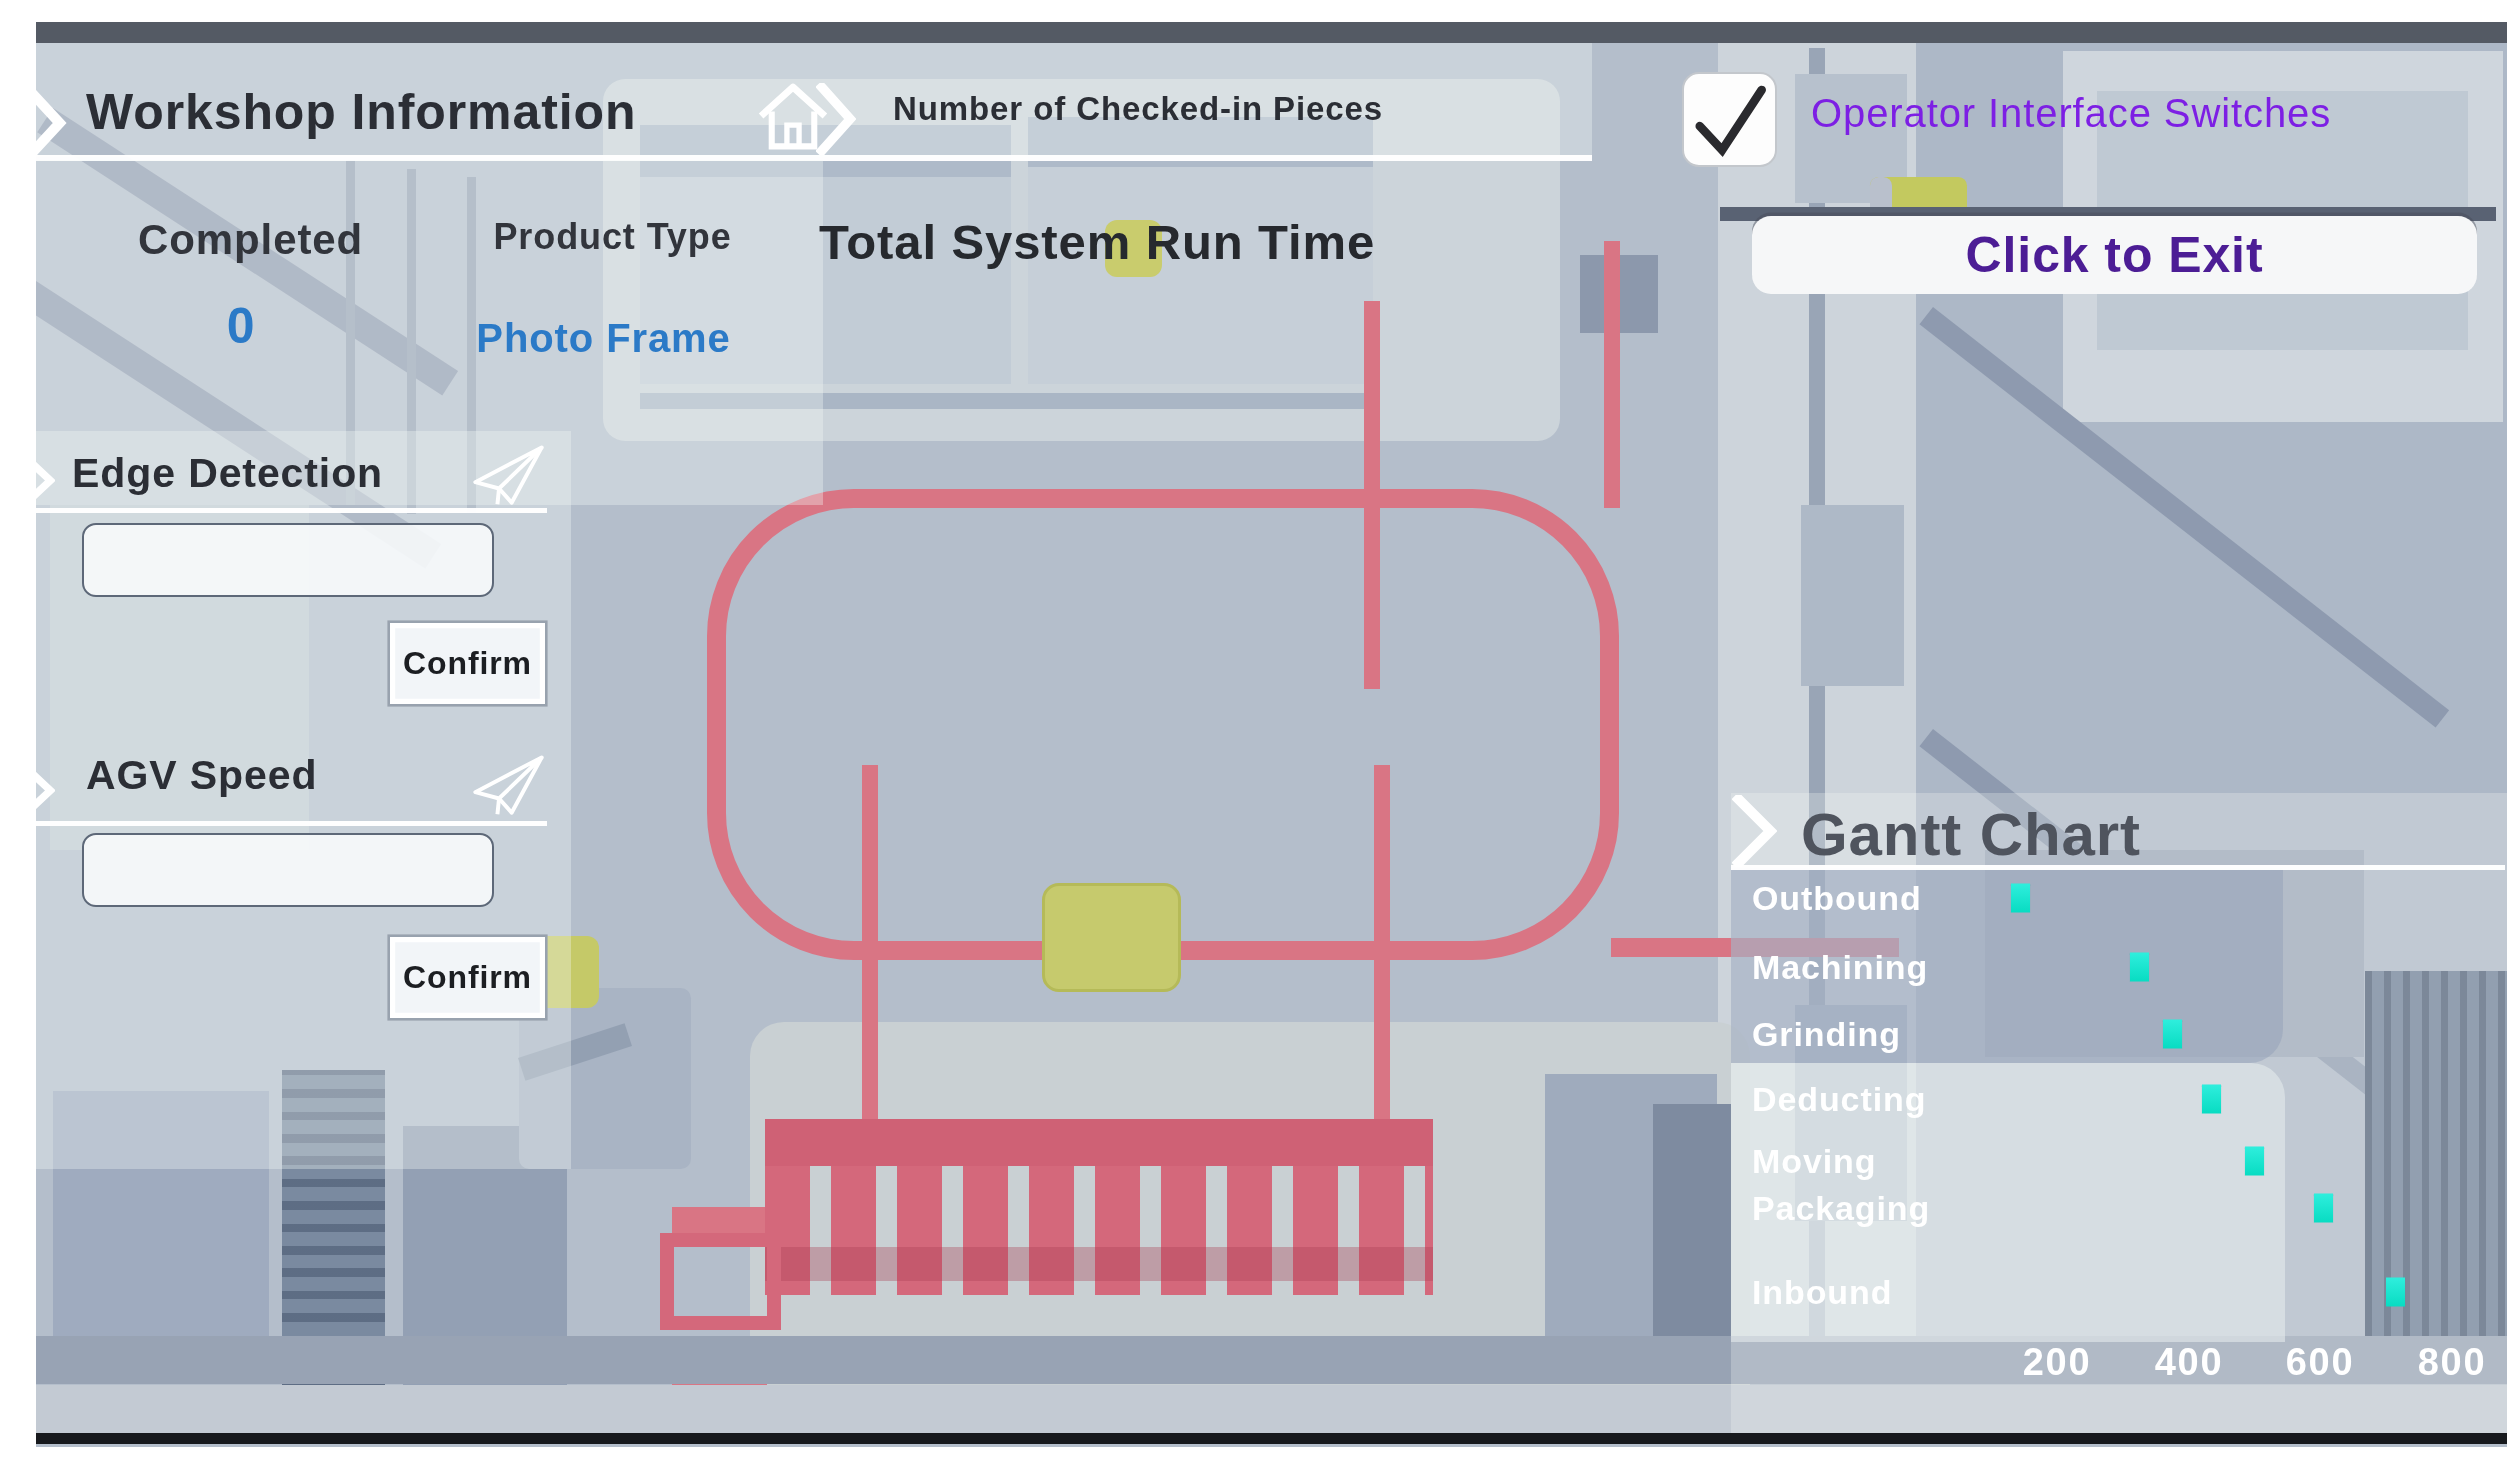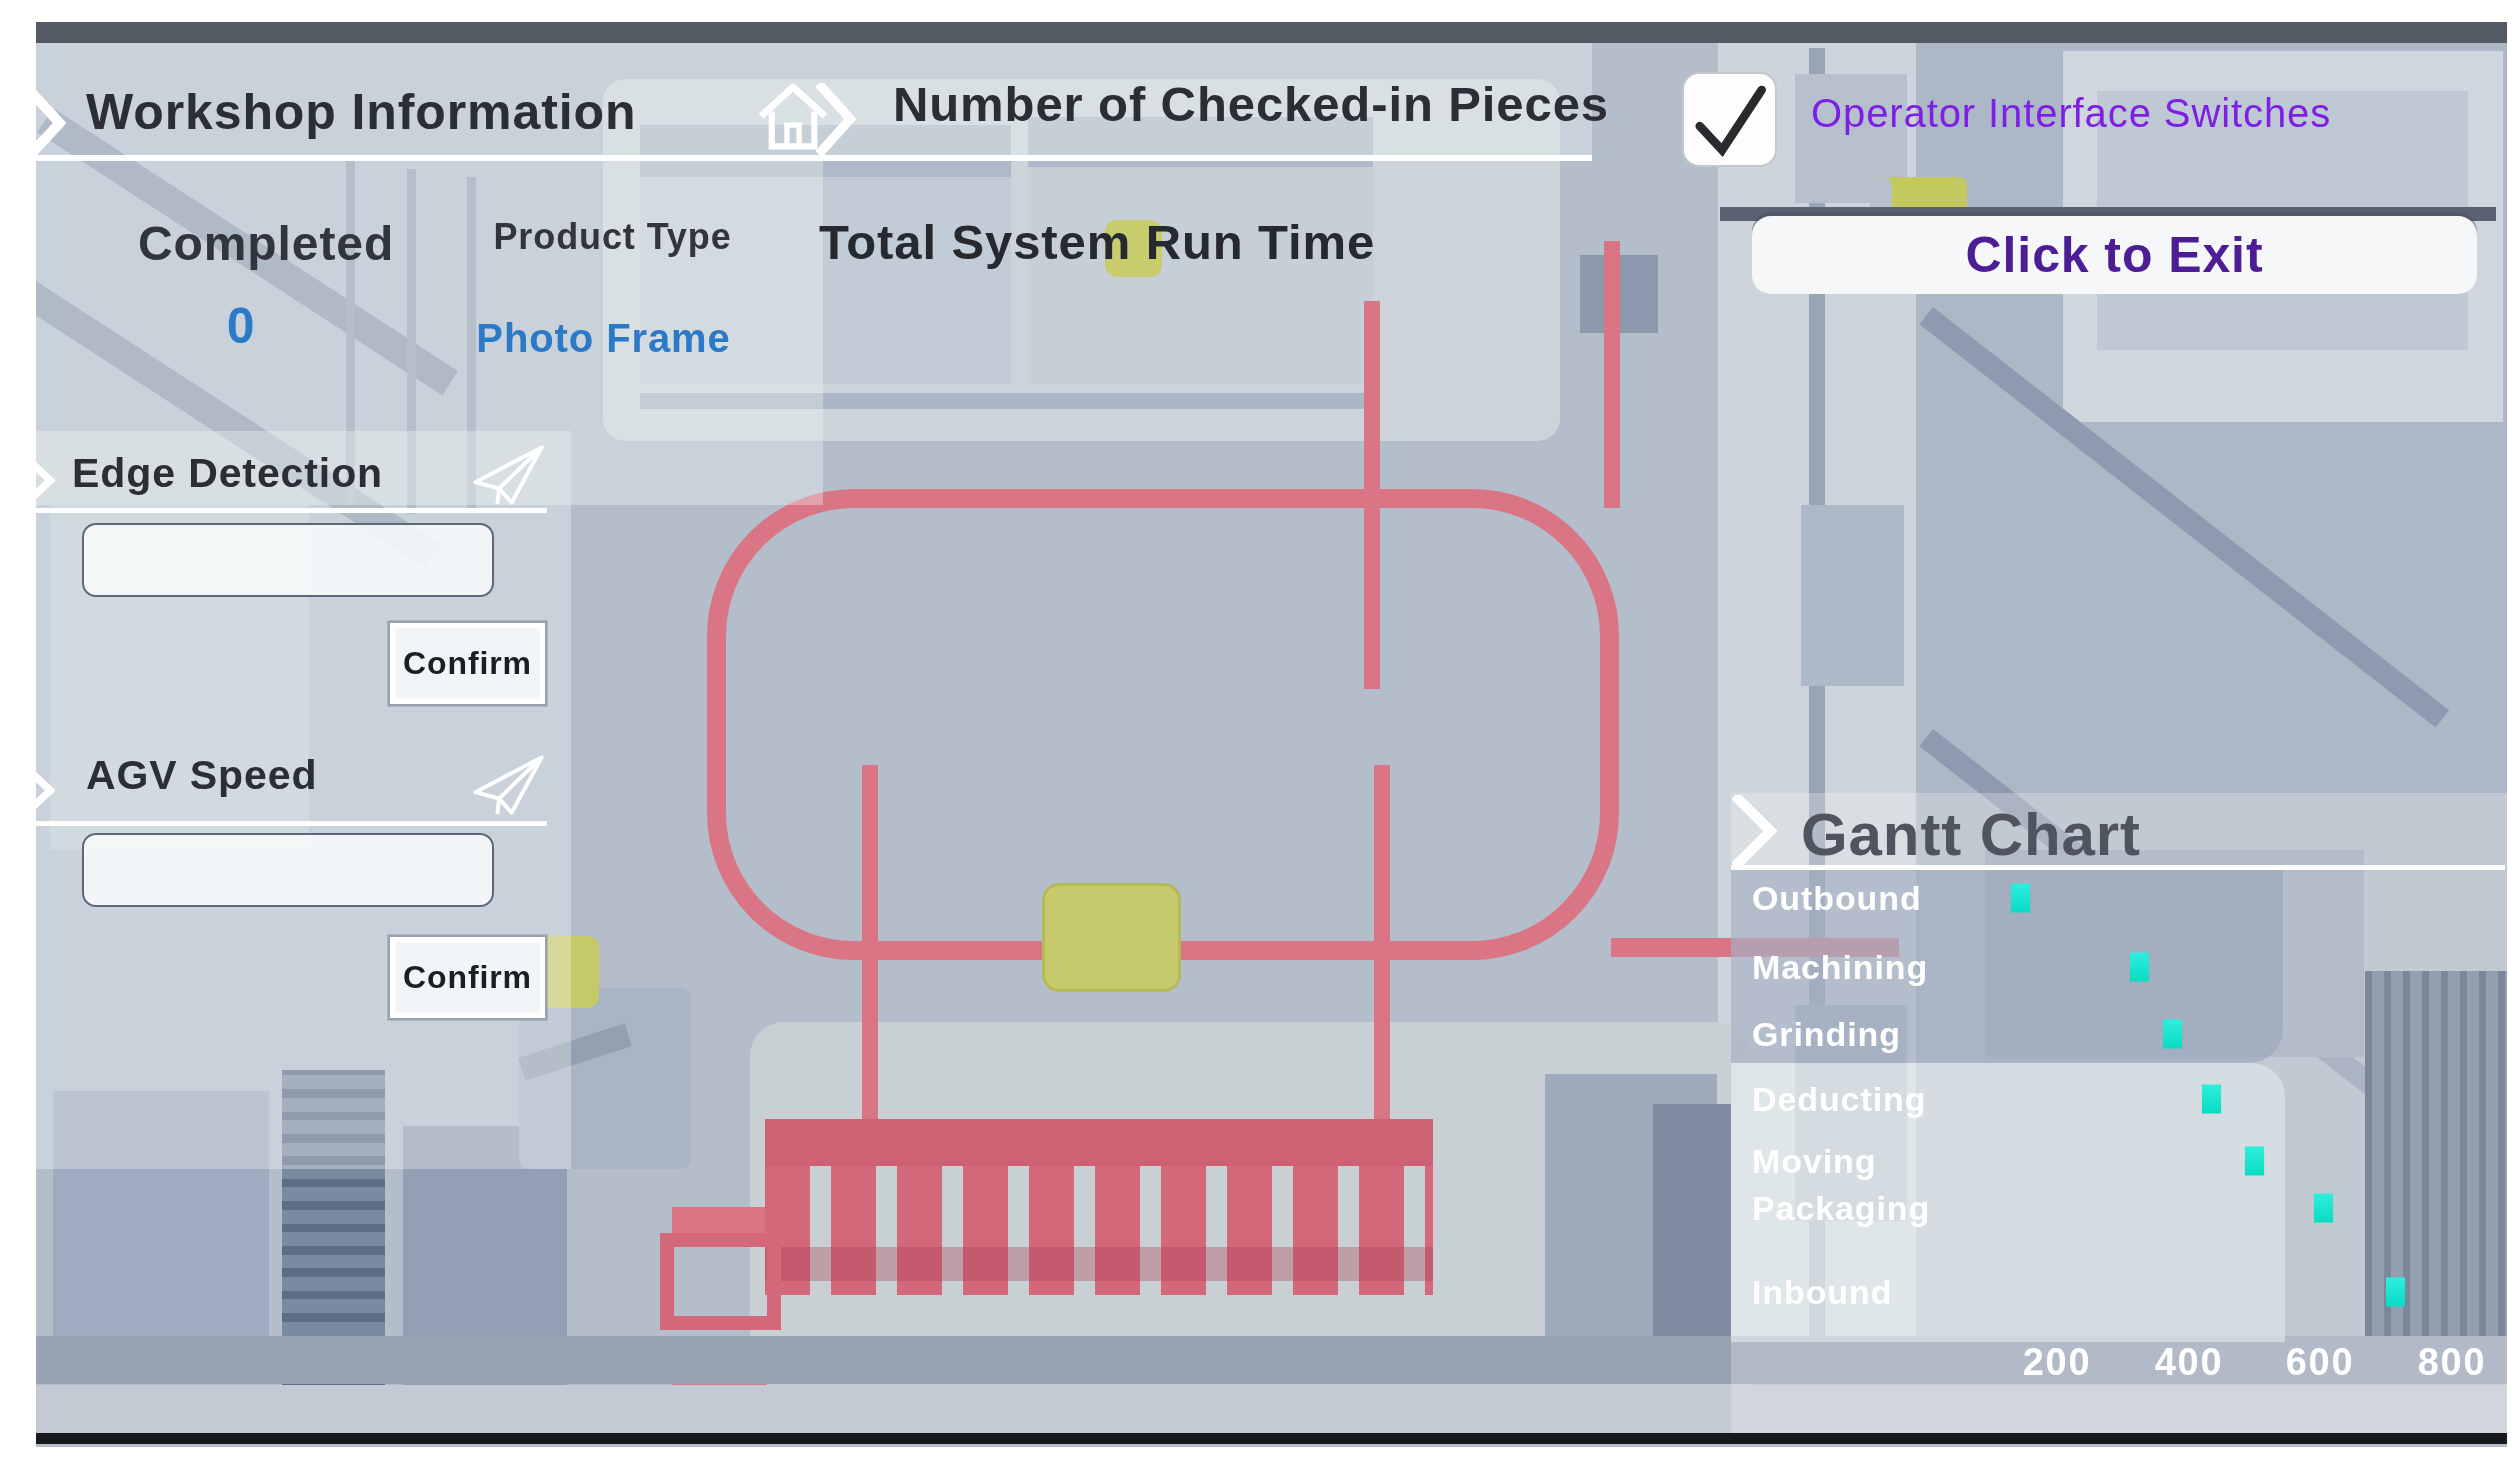--- a/index.html
+++ b/index.html
@@ -135,23 +135,23 @@
         <path d="M8,50 L50,12 L92,50" stroke="#fff" stroke-width="9" fill="none" stroke-linejoin="round"></path>
         <path d="M22,44 L22,90 L78,90 L78,44" stroke="#fff" stroke-width="8" fill="none"></path>
         <path d="M42,90 L42,62 L58,62 L58,90" stroke="#fff" stroke-width="7" fill="none"></path>
       </svg>
   </div>
   <div class="abs" style="left:816px;top:83px;">
     <svg width="40" height="72" viewBox="0 0 46 86">
         <polyline points="6,5 40,43 6,81" stroke="#fff" stroke-width="11" fill="none" stroke-linecap="square"></polyline>
       </svg>
   </div>
-  <div class="t" style="left:893px;top:76px;font-size:49px;">Number of Checked-in Pieces</div>
-
-  <div class="t center" style="left:138px;top:216px;width:217px;font-size:48px;color:#32353c;">Completed</div>
+  <div class="t" style="left:893px;top:90px;font-size:33px;">Number of Checked-in Pieces</div>
+
+  <div class="t center" style="left:138px;top:216px;width:217px;font-size:42px;color:#32353c;">Completed</div>
   <div class="t center blue" style="left:155px;top:297px;width:172px;font-size:50px;">0</div>
   <div class="t center" style="left:483px;top:216px;width:259px;font-size:36px;color:#32353c;">Product Type</div>
   <div class="t center blue" style="left:474px;top:316px;width:259px;font-size:40px;">Photo Frame</div>
   <div class="t" style="left:819px;top:214px;font-size:49px;color:#26292e;">Total System Run Time</div>
 
   <div id="checkbox" role="checkbox" aria-checked="true" style="left:1682px;top:72px;width:91px;height:91px;">
     <svg id="checkmark" width="86" height="95" viewBox="0 0 100 110" style="margin:1.7px 0 0 1.7px;">
         <polyline points="16,58 42,86 88,16" stroke="#2a2a2e" stroke-width="10" fill="none" stroke-linecap="round"></polyline>
       </svg>
   </div>

